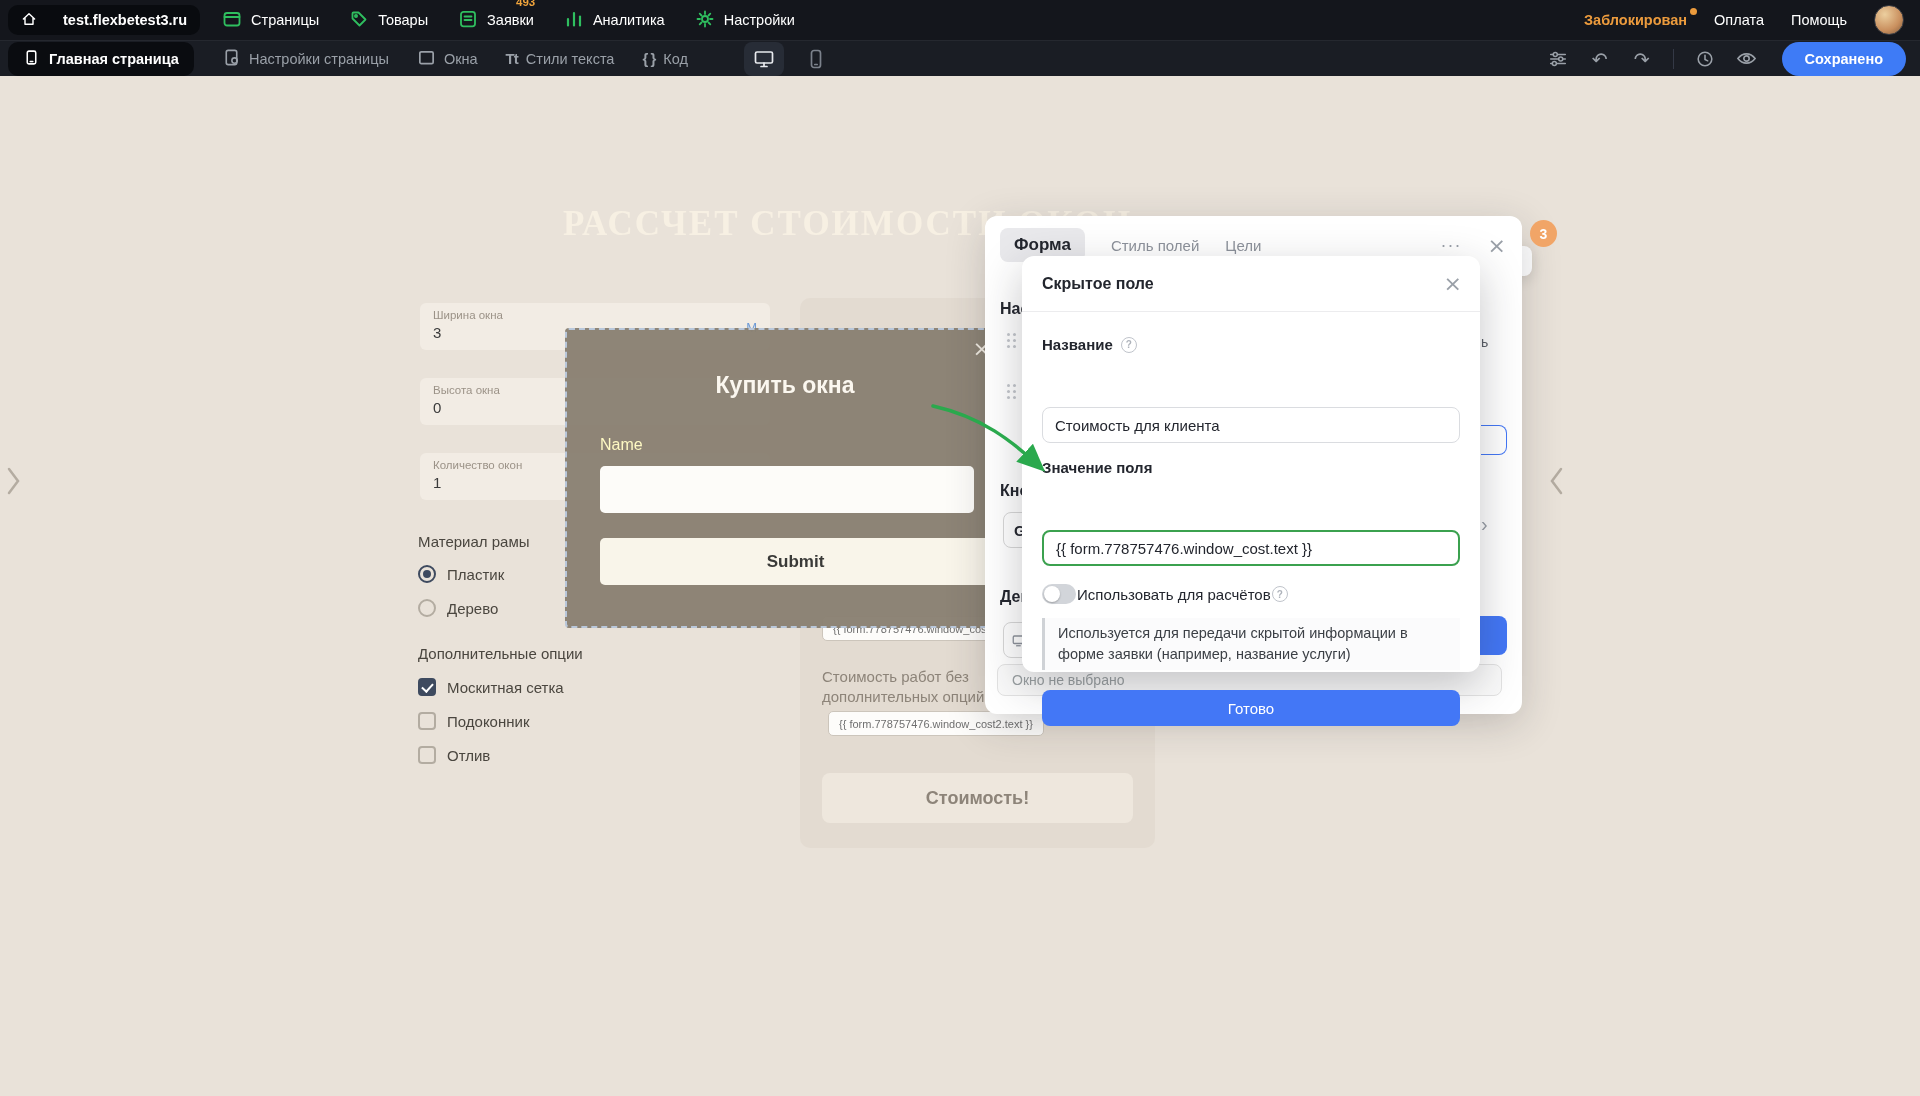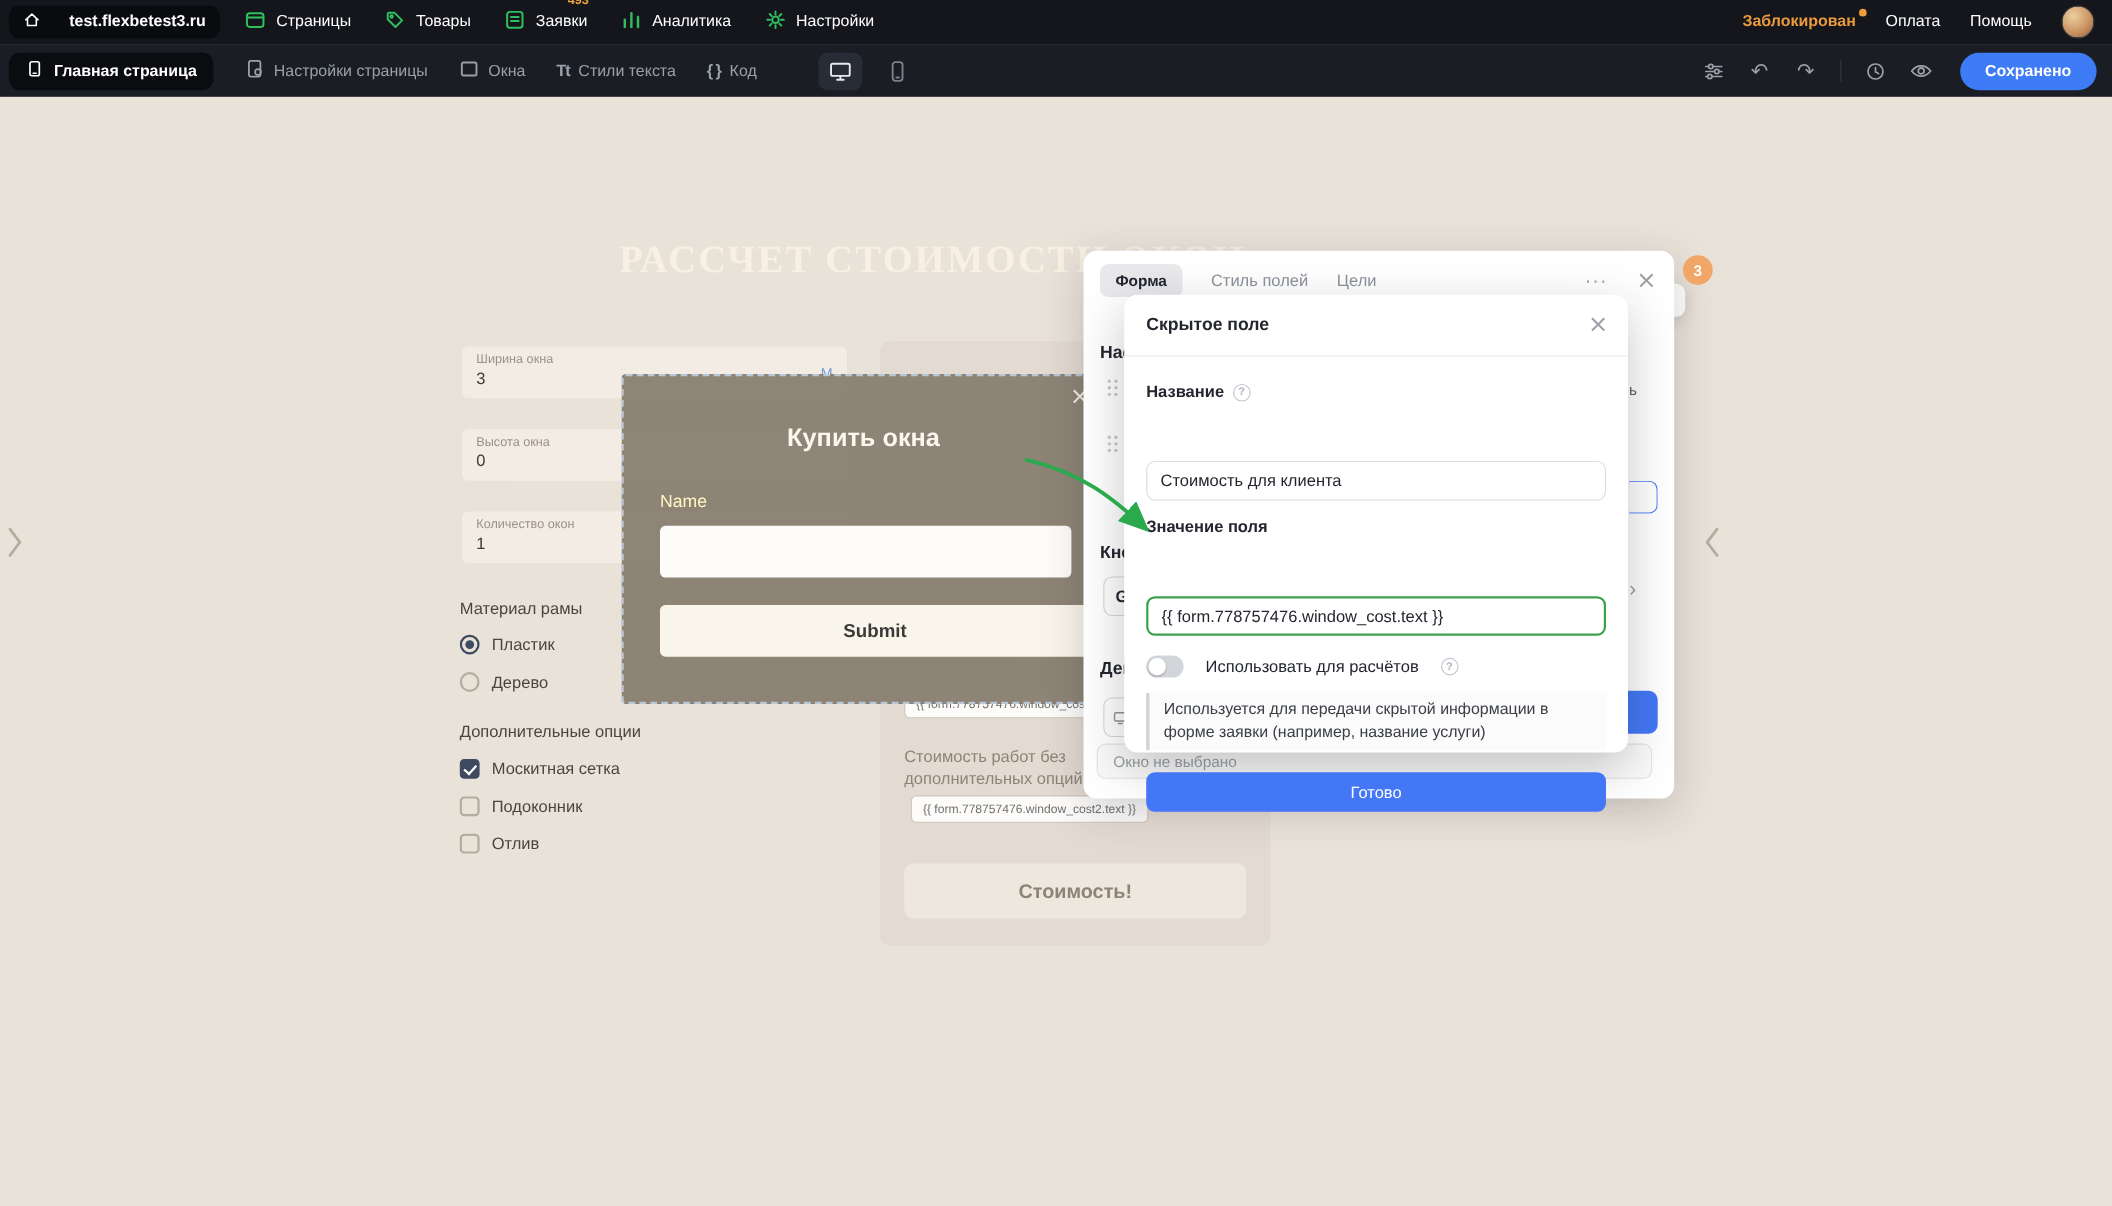--- a/index.html
+++ b/index.html
@@ -16,21 +16,21 @@
   .nav-badge { position:absolute; top:-13px; left:58px; color:#f0a43c; font-size:11.5px; font-weight:700; }
   .topbar-right { margin-left:auto; display:flex; align-items:center; gap:27px; margin-right:16px; }
   .blocked { color:#ec9b3d; font-weight:600; position:relative; cursor:pointer; }
   .blocked .dot { position:absolute; top:-4px; right:-10px; width:7px; height:7px; border-radius:50%;
                   background:#ec9b3d; }
   .top-link { cursor:pointer; font-weight:500; }
   .avatar { width:30px; height:30px; border-radius:50%; cursor:pointer;
             background:radial-gradient(circle at 35% 30%, #eccf9f, #c98f5e 60%, #7d5a3c); border:1px solid #3a3d44; }
 
   
-  .toolbar { height:48px; background:#1a1d24; border-top:1px solid rgba(255,255,255,.05);
+  .toolbar { height:36px; background:#1a1d24; border-top:1px solid rgba(255,255,255,.05);
              display:flex; align-items:center; color:#9aa0a8; font-size:14.5px; position:relative; z-index:90; }
   .page-btn { margin-left:8px; background:#0a0c10; border-radius:10px; height:34px; padding:0 15px;
               display:flex; align-items:center; gap:9px; color:#fff; font-weight:700; cursor:pointer; }
   .tool-item { display:flex; align-items:center; gap:8px; margin-left:28px; cursor:pointer; font-weight:500; }
   .glyph-icon { font-weight:700; font-size:15px; letter-spacing:-1px; }
   .device-group { display:flex; align-items:center; gap:12px; margin-left:56px; }
   .device-btn { width:40px; height:34px; border-radius:8px; display:flex; align-items:center;
                 justify-content:center; cursor:pointer; color:#7c828c; }
   .device-btn.active { background:#272c36; color:#e8eaee; }
   .toolbar-right { margin-left:auto; display:flex; align-items:center; gap:8px; margin-right:14px; }
@@ -90,21 +90,21 @@
   .buy-input { position:absolute; left:33px; top:136px; width:374px; height:47px; background:#fdfcf9;
                border:none; border-radius:5px; font-size:15px; padding:0 12px; outline:none; }
   .buy-submit { position:absolute; left:33px; top:208px; width:391px; height:47px; background:#f9f5ea;
                 border-radius:5px; display:flex; align-items:center; justify-content:center;
                 font-size:17px; font-weight:700; color:#3a3a38; cursor:pointer; }
 
   
   .panel { position:absolute; left:985px; top:140px; width:537px; height:498px; background:#fff;
            border-radius:12px; box-shadow:0 10px 40px rgba(40,40,50,.2); z-index:30; color:#23262e; }
   .panel-tabs { display:flex; align-items:center; padding:12px 16px 10px 15px; }
-  .tab-pill { background:#e9e9ec; border-radius:8px; padding:7px 14px; font-size:14px; font-weight:700;
+  .tab-pill { background:#e9e9ec; border-radius:8px; padding:7px 14px; font-size:17px; font-weight:700;
               cursor:pointer; }
   .tab-plain { font-size:15px; color:#8d929b; margin-left:26px; cursor:pointer; }
   .panel-dots { margin-left:auto; color:#9aa0a8; font-size:18px; letter-spacing:1px; cursor:pointer; }
   .panel-close { margin-left:26px; color:#9aa0a8; font-size:22px; cursor:pointer;
                  font-family:"DejaVu Sans", sans-serif; }
   .frag-label { position:absolute; font-size:16px; font-weight:700; color:#23262e; white-space:nowrap; }
   .drag-dots { position:absolute; width:10px; height:16px; cursor:grab; }
   .drag-dots i { display:block; width:3px; height:3px; border-radius:50%; background:#c3c6cc;
                  box-shadow:6px 0 #c3c6cc, 0 6px #c3c6cc, 6px 6px #c3c6cc, 0 12px #c3c6cc, 6px 12px #c3c6cc; }
   .frag-box { position:absolute; border:1px solid #d8d8d8; background:#fff; border-radius:8px 0 0 8px;
@@ -130,21 +130,21 @@
   .dialog-body { padding:24px 20px 0 20px; }
   .dlg-label-row { display:flex; align-items:center; gap:8px; margin-bottom:8px; }
   .dlg-label { font-size:15px; font-weight:600; }
   .help-icon { width:16px; height:16px; border-radius:50%; border:1.3px solid #c0c4cb; color:#aeb3bb;
                font-size:10px; font-weight:700; display:inline-flex; align-items:center;
                justify-content:center; cursor:pointer; }
   .dlg-input { width:418px; height:36px; border:1px solid #dadce0; border-radius:8px; font-size:15px;
                color:#23262e; padding:0 12px; outline:none; margin-bottom:16px; background:#fff;
                font-family:"Liberation Sans", sans-serif;margin-top:46px; }
   .dlg-input.valid { border:2px solid #3ba14f; height:36px; margin-bottom:18px; }
-  .toggle-row { display:flex; align-items:center; gap:20px; margin-bottom:14px; }
+  .toggle-row { display:flex; align-items:center; gap:1px; margin-bottom:14px; }
   .toggle { width:34px; height:20px; border-radius:10px; background:#d2d5da; position:relative; cursor:pointer; }
   .toggle::after { content:""; position:absolute; left:2px; top:2px; width:16px; height:16px;
                    border-radius:50%; background:#fff; box-shadow:0 1px 2px rgba(0,0,0,.25); }
   .toggle-label { font-size:15px; color:#23262e; }
   .hint-box { border-left:3px solid #cfd2d6; background:#fbfbfc; padding:5px 10px 5px 13px;
               font-size:14.5px; line-height:1.45; color:#3c4046; width:418px; margin-bottom:20px; }
   .done-btn { width:418px; height:36px; background:#4377f6; border-radius:8px; color:#fff; font-size:15px;
               display:flex; align-items:center; justify-content:center; cursor:pointer; }
 
   

